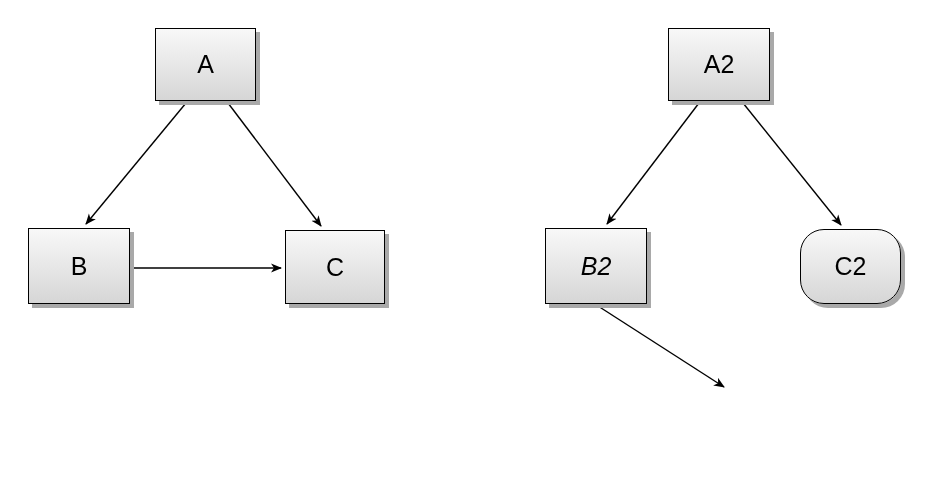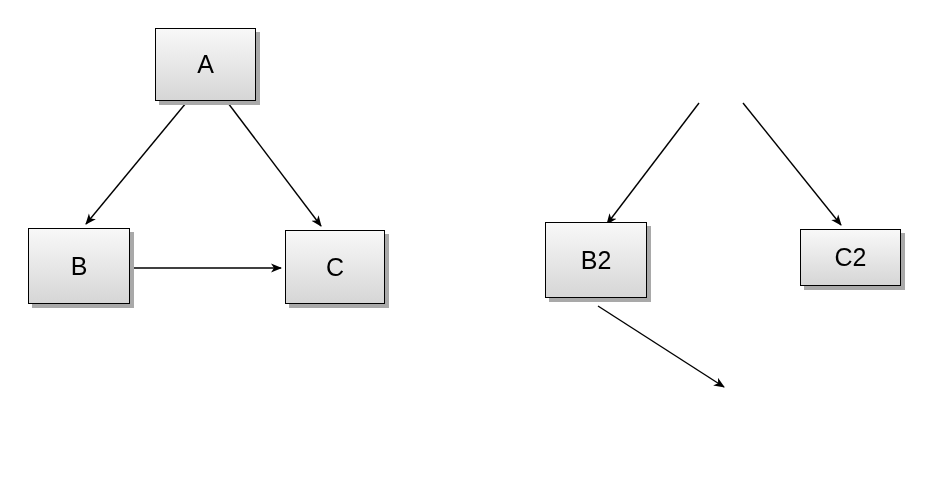--- a/index.html
+++ b/index.html
@@ -63,20 +63,23 @@
   <div class="node" style="left:155px; top:28px; width:101px; height:73px;">
     <span class="node-label">A</span>
   </div>
   <div class="node" style="left:28px; top:228px; width:102px; height:76px;">
     <span class="node-label">B</span>
   </div>
   <div class="node" style="left:285px; top:230px; width:100px; height:74px;">
     <span class="node-label">C</span>
   </div>
 
-  <div class="node" style="left:545px; top:222px; width:102px; height:76px;">
+  <div class="node" style="left:668px; top:28px; width:102px; height:73px;">
+    <span class="node-label">A2</span>
+  </div>
+  <div class="node" style="left:545px; top:228px; width:102px; height:76px;font-style:italic;">
     <span class="node-label">B2</span>
   </div>
-  <div class="node" style="left:800px; top:229px; width:101px; height:57px;">
+  <div class="node" style="left:800px; top:229px; width:101px; height:75px;border-radius:24px;">
     <span class="node-label">C2</span>
   </div>
 
 </div>
 
 </body></html>

